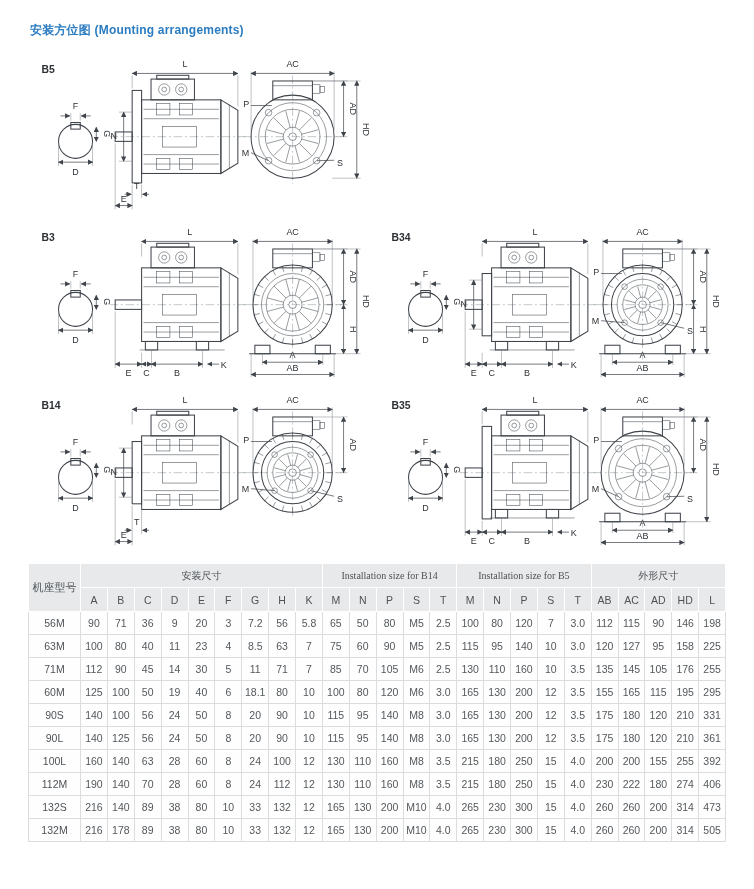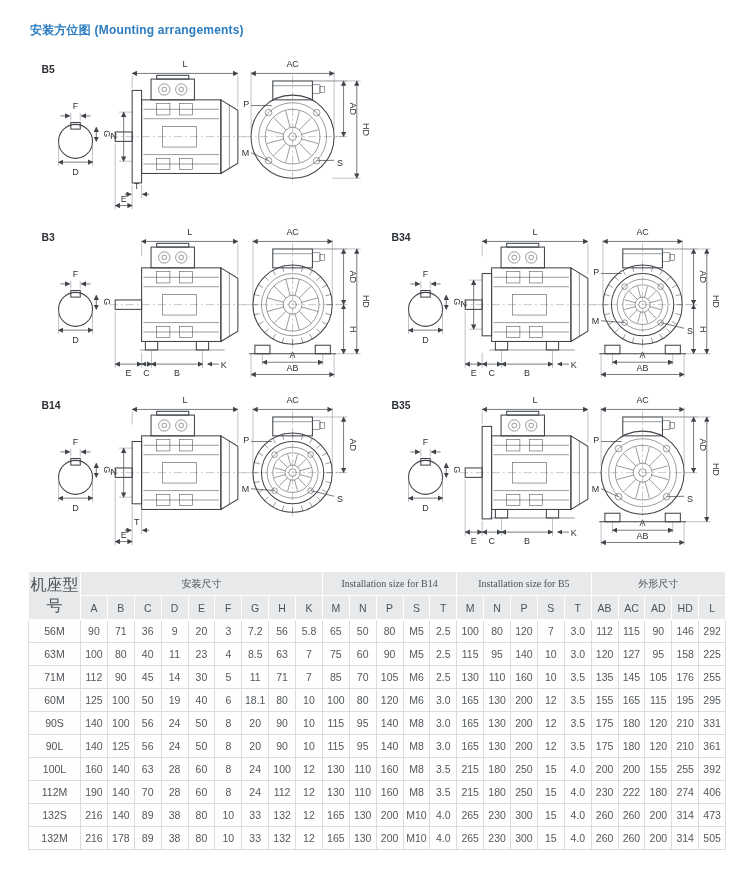--- a/index.html
+++ b/index.html
@@ -1,34 +1,34 @@
 <!DOCTYPE html>
 <html style="--accent: #2b7cc0;"><head>
 <meta charset="utf-8">
 <style>
   html,body{margin:0;padding:0;background:#ffffff;}
   body{width:754px;font-family:"Liberation Sans",sans-serif;}
   .page{padding:22px 28px 16px 28px;}
   .sec-title{color:var(--accent,#2b7cc0);font-size:12px;font-weight:700;margin:0 0 8px 2px;letter-spacing:.2px;}
-  .diagram-area{margin-bottom:20px;}
+  .diagram-area{margin-bottom:12px;}
   .drow{display:flex;justify-content:space-between;align-items:flex-start;margin-bottom:0px;}
   .drow.single{justify-content:flex-start;}
   .dset{width:348px;height:168px;}
   svg.diag{width:348px;height:168px;display:block;overflow:visible;}
   .ln{fill:none;stroke:#3f444a;stroke-width:1.1;}
   .thin{fill:none;stroke:#4a5056;stroke-width:0.6;}
   .dim{fill:none;stroke:#3f444a;stroke-width:0.75;}
   .ext{fill:none;stroke:#80878d;stroke-width:0.55;}
   .cl{fill:none;stroke:#8d949a;stroke-width:0.55;stroke-dasharray:9 3 2 3;}
   .dlbl{font:9.5px "Liberation Sans",sans-serif;fill:#2d3135;}
   .dname{font:700 11px "Liberation Sans",sans-serif;fill:#2d3135;}
   .dim-table{border-collapse:collapse;width:100%;margin-top:10px;table-layout:fixed;}
   .dim-table th{background:#e7e9eb;font-weight:400;font-size:10.5px;color:#4e5357;border:1px solid #ffffff;height:23px;padding:0;text-align:center;}
   .dim-table th.group-h{font-size:10px;font-family:Liberation Serif, serif;}
-  .dim-table th.model-h{font-size:16px;}
+  .dim-table th.model-h{font-size:11px;}
   .dim-table td{border:1px solid #dadde0;border-top:1px solid #cfd3d6;font-size:10.5px;color:#53585c;text-align:center;height:22px;padding:0;background:#fefefe;}
   .dim-table td.model{color:#4e5357;}
 </style>
 </head>
 <body>
 
 <svg width="0" height="0" style="position:absolute" aria-hidden="true">
   <defs>
     <marker id="arr" viewBox="0 0 10 10" refX="9" refY="5" markerWidth="7.5" markerHeight="7.5" orient="auto-start-reverse">
       <path d="M0,0 L10,5 L0,10 z" fill="#3f444a"></path>
@@ -774,21 +774,21 @@
           <td>2.5</td>
           <td>100</td>
           <td>80</td>
           <td>120</td>
           <td>7</td>
           <td>3.0</td>
           <td>112</td>
           <td>115</td>
           <td>90</td>
           <td>146</td>
-          <td>292</td>
+          <td>198</td>
         </tr>
         <tr>
           <td class="model">63M</td>
           <td>100</td>
           <td>80</td>
           <td>40</td>
           <td>11</td>
           <td>23</td>
           <td>4</td>
           <td>8.5</td>

